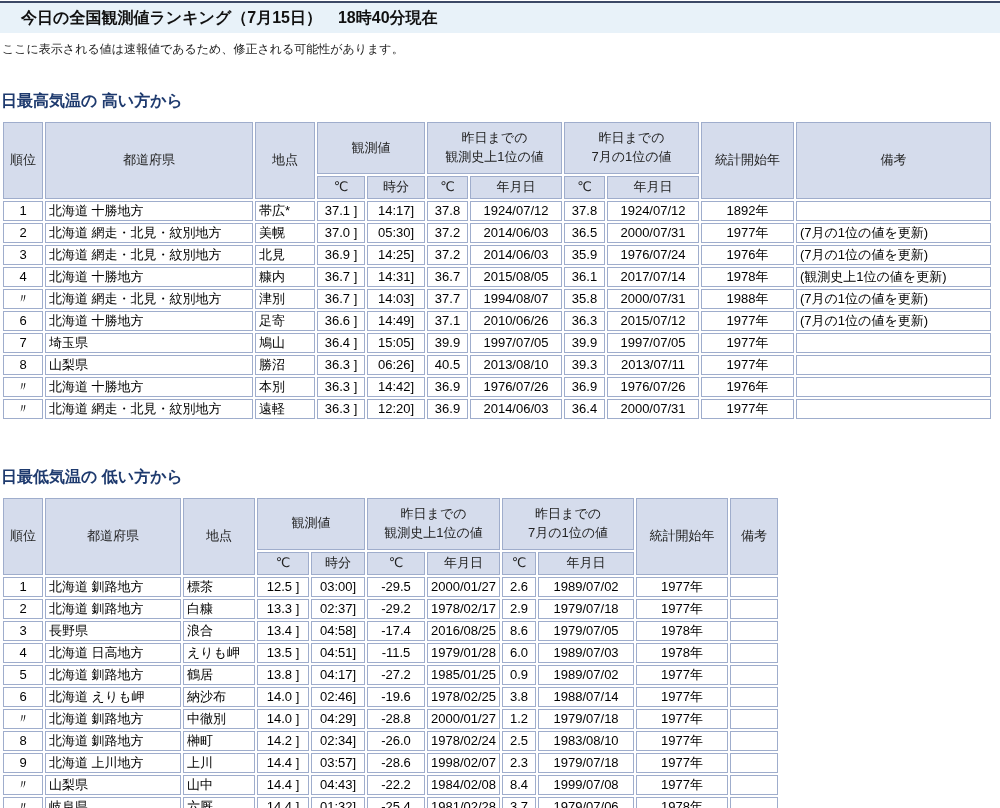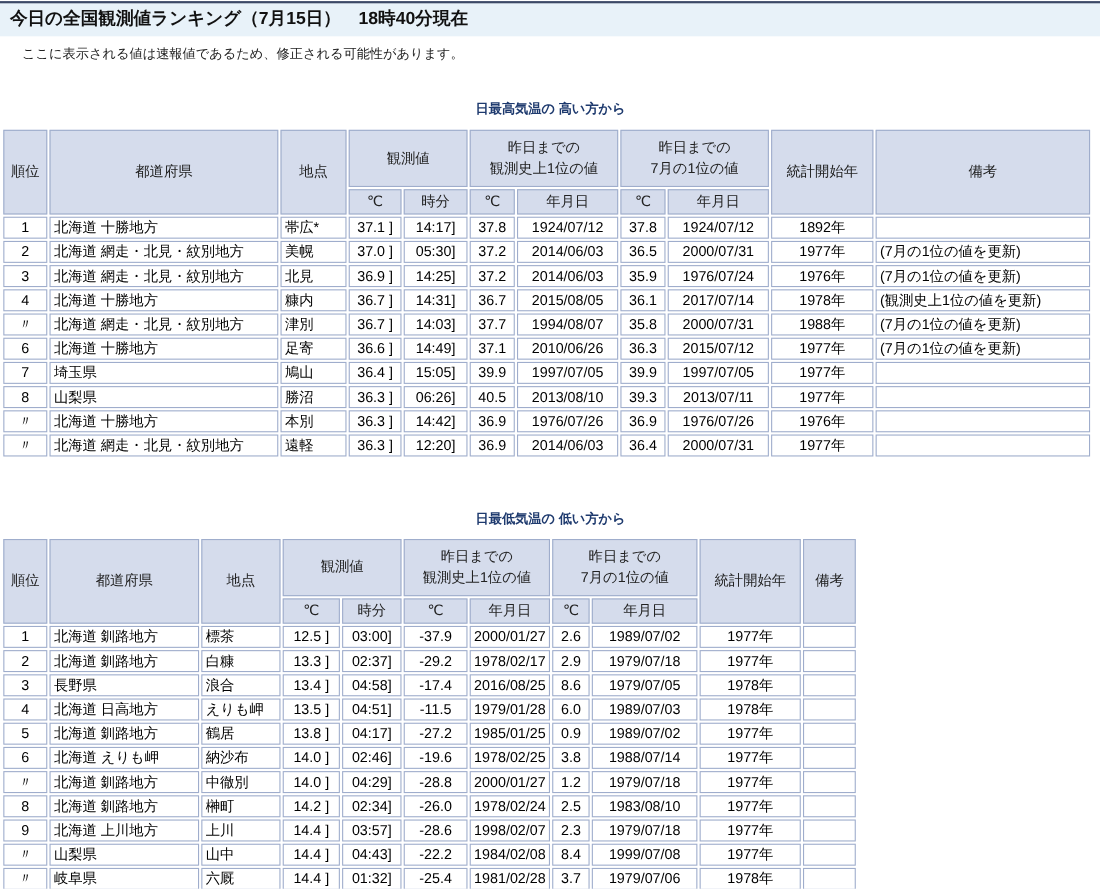--- a/index.html
+++ b/index.html
@@ -13,27 +13,26 @@
   body{
     width:1000px;height:808px;overflow:hidden;background:#fff;
     font-family:"Liberation Sans","DejaVu Sans",sans-serif;
   }
   .titlebar{
     margin-top:1px;
     border-top:2px solid var(--accent-border);
     background:var(--title-bg);
     height:30px;line-height:30px;
     font-size:16px;font-weight:bold;color:#111;
-    padding-left:9px;
-  }
-  .notice{font-size:12px;color:#222;margin:8px 0 0 20px;}
+    padding-left:21px;
+  }
+  .notice{font-size:12px;color:#222;margin:8px 0 0 2px;}
   .section-heading{
-    font-size:12px;font-weight:bold;color:var(--heading-text);
+    font-size:16px;font-weight:bold;color:var(--heading-text);
     margin:0 0 0 1px;
-    text-align:center;
   }
   .sh1{margin-top:33px;}
   .sh2{margin-top:46px;}
   table.rank{
     border-collapse:separate;border-spacing:2px;table-layout:fixed;
     margin:8px 0 0 1px;background:#fff;
   }
   table.rank th, table.rank td{
     box-sizing:border-box;
     border:1px solid var(--cell-border);
@@ -265,21 +264,21 @@
       <th>年月日</th>
     </tr>
   </thead>
   <tbody>
       <tr>
         <td class="c-rank">1</td>
         <td class="c-pref">北海道 釧路地方</td>
         <td class="c-station">標茶</td>
         <td class="c-temp">12.5 ]</td>
         <td class="c-time">03:00]</td>
-        <td class="c-rtemp">-37.9</td>
+        <td class="c-rtemp">-29.5</td>
         <td class="c-rdate">2000/01/27</td>
         <td class="c-jtemp">2.6</td>
         <td class="c-jdate">1989/07/02</td>
         <td class="c-year">1977年</td>
         <td class="c-remarks"></td>
       </tr>
       <tr>
         <td class="c-rank">2</td>
         <td class="c-pref">北海道 釧路地方</td>
         <td class="c-station">白糠</td>

